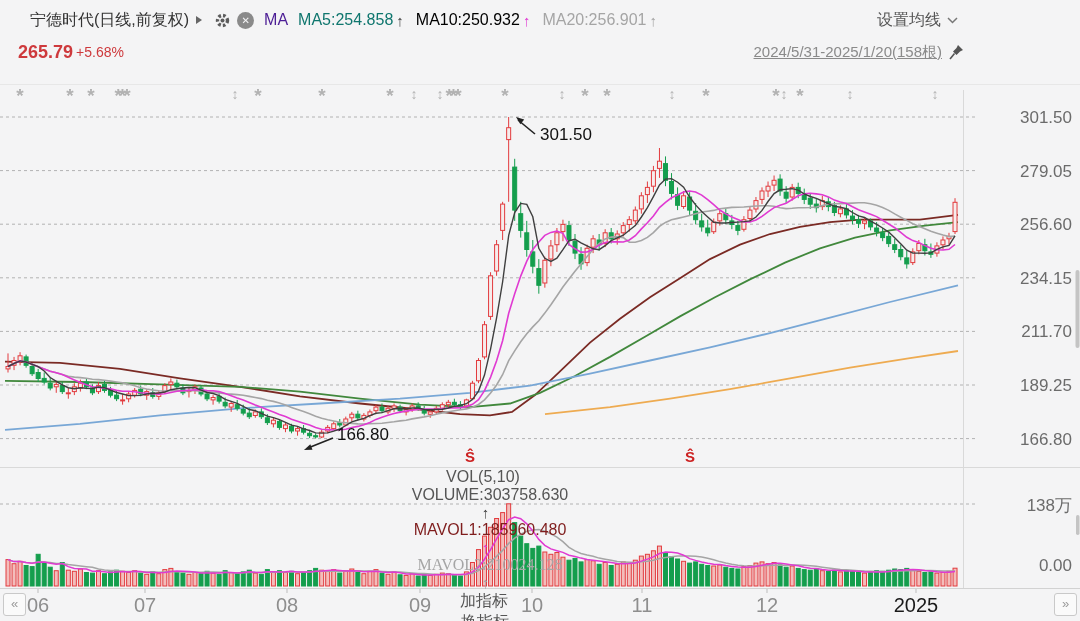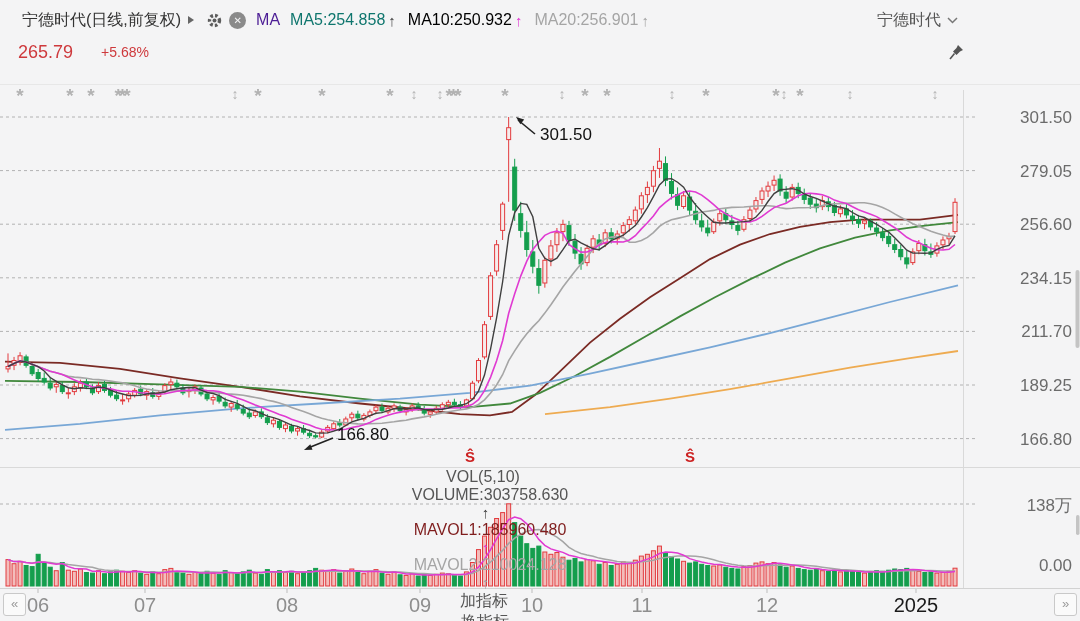--- a/index.html
+++ b/index.html
@@ -1,31 +1,31 @@
 <!DOCTYPE html>
 <html><head>
 <meta charset="utf-8">
 <style>
   html,body{margin:0;padding:0;}
   .app{position:relative;width:1080px;height:621px;background:#f4f4f5;overflow:hidden;
        font-family:"Liberation Sans","DejaVu Sans",sans-serif;-webkit-font-smoothing:antialiased;}
   .row{position:absolute;display:flex;align-items:center;white-space:nowrap;}
-  .row1{left:22px;right:116px;top:0;height:40px;font-size:16px;color:#3a3a3a;}
+  .row1{left:30px;right:116px;top:0;height:40px;font-size:16px;color:#3a3a3a;}
   .row2{left:18px;right:116px;top:38px;height:28px;font-size:17px;}
   .volrow{left:18px;right:118px;top:468px;height:32px;font-size:16px;color:#4a4a4a;flex-direction:column;}
   .sp{flex:1;}
   .title{color:#333;}
   .tcaret{width:0;height:0;border-left:6px solid #666;border-top:4px solid transparent;
           border-bottom:4px solid transparent;margin:0 12px 0 7px;}
   .icon{display:inline-flex;align-items:center;justify-content:center;margin-right:6px;}
   .closec{width:17px;height:17px;border-radius:50%;background:#8a8a8a;color:#f4f4f5;
           font-size:10px;font-weight:bold;line-height:17px;text-align:center;margin-right:10px;}
   .lg{margin-right:10px;}
   .arrow{margin:0 12px 0 3px;font-size:15px;}
-  .price{font-size:18px;margin-right:28px;}
+  .price{font-size:18px;margin-right:3px;font-weight:bold;}
   .chg{font-size:14px;}
   .daterange{font-size:15px;text-decoration:underline;margin-right:7px;}
   .pin{display:inline-flex;}
   .navbtn{position:absolute;top:593px;width:21px;height:21px;border:1px solid #c9c9c9;
           border-radius:3px;background:#fafafa;color:#9a9a9a;font-size:13px;line-height:19px;
           text-align:center;z-index:3;}
   .navL{left:3px;} .navR{right:3px;}
   #chart-svg{position:absolute;left:0;top:0;z-index:1;}
   .row,.navbtn{z-index:2;}
 </style>
@@ -626,47 +626,48 @@
     </span>
     <span class="closec">✕</span>
     <span class="lg" style="color: #4c1d95;">MA</span>
     <span style="color: #0f766e;">MA5:254.858</span>
     <span class="arrow" style="color: rgb(63, 63, 63);">↑</span>
     <span style="color: #000000;">MA10:250.932</span>
     <span class="arrow" style="color: rgb(224, 58, 210);">↑</span>
     <span style="color: rgb(165, 165, 165); text-align: right;">MA20:256.901</span>
     <span class="arrow" style="color: rgb(165, 165, 165);">↑</span>
     <span class="sp"></span>
-    <span style="margin-right: 6px; color: rgb(85, 85, 85);">宁德时代</span>
+    <span style="margin-right: 6px; color: rgb(85, 85, 85);">设置均线</span>
     <span class="icon">
       <svg width="11" height="7" viewBox="0 0 11 7">
           <polyline points="1,1 5.5,5.5 10,1" fill="none" stroke="#777" stroke-width="1.5"></polyline>
         </svg>
     </span>
   </div>
 
   <div class="row row2">
     <span class="price" style="color: rgb(206, 57, 60);">265.79</span>
     <span class="chg" style="color: rgb(206, 57, 60);">+5.68%</span>
     <span class="sp"></span>
+    <span class="daterange" style="color: rgb(138, 138, 138);">2024/5/31-2025/1/20(158根)</span>
     <span class="pin icon" style="margin-right:0;">
       <svg width="15" height="16" viewBox="0 0 15 16">
           <path d="M9 1 L14 6 L11 7.5 L7.5 11 L4 7.5 L7.5 4 Z" fill="#555"></path>
           <line x1="5.5" y1="9.5" x2="1" y2="15" stroke="#555" stroke-width="1.6"></line>
         </svg>
     </span>
   </div>
 
   <div class="row volrow">
     <span class="lg" style="margin-right: 14px; color: rgb(85, 85, 85);">VOL(5,10)</span>
     <span style="color: rgb(85, 85, 85);">VOLUME:303758.630</span>
     <span class="arrow" style="color: rgb(63, 63, 63);">↑</span>
     <span style="color: #7f1d1d;">MAVOL1:185960.480</span>
     <span class="arrow" style="color: rgb(224, 58, 210);">↑</span>
-    <span style="color: rgb(165, 165, 165);">MAVOL2:210024.128</span>
+    <span style="color: rgb(165, 165, 165); font-family: Liberation Serif, serif;">MAVOL2:210024.128</span>
     <span class="arrow" style="color: rgb(165, 165, 165);">↑</span>
     <span class="sp"></span>
     <span style="margin-right: 12px; color: rgb(85, 85, 85);">加指标</span>
     <span style="margin-right: 10px; color: rgb(85, 85, 85); font-family: Liberation Serif, serif;">换指标</span>
     <span class="icon">
       <svg width="17" height="17" viewBox="0 0 17 17">
           <circle cx="8.5" cy="8.5" r="5" fill="none" stroke="#6a6a6a" stroke-width="3.4" stroke-dasharray="2.6 2.1"></circle>
           <circle cx="8.5" cy="8.5" r="2" fill="#6a6a6a"></circle>
         </svg>
     </span>

